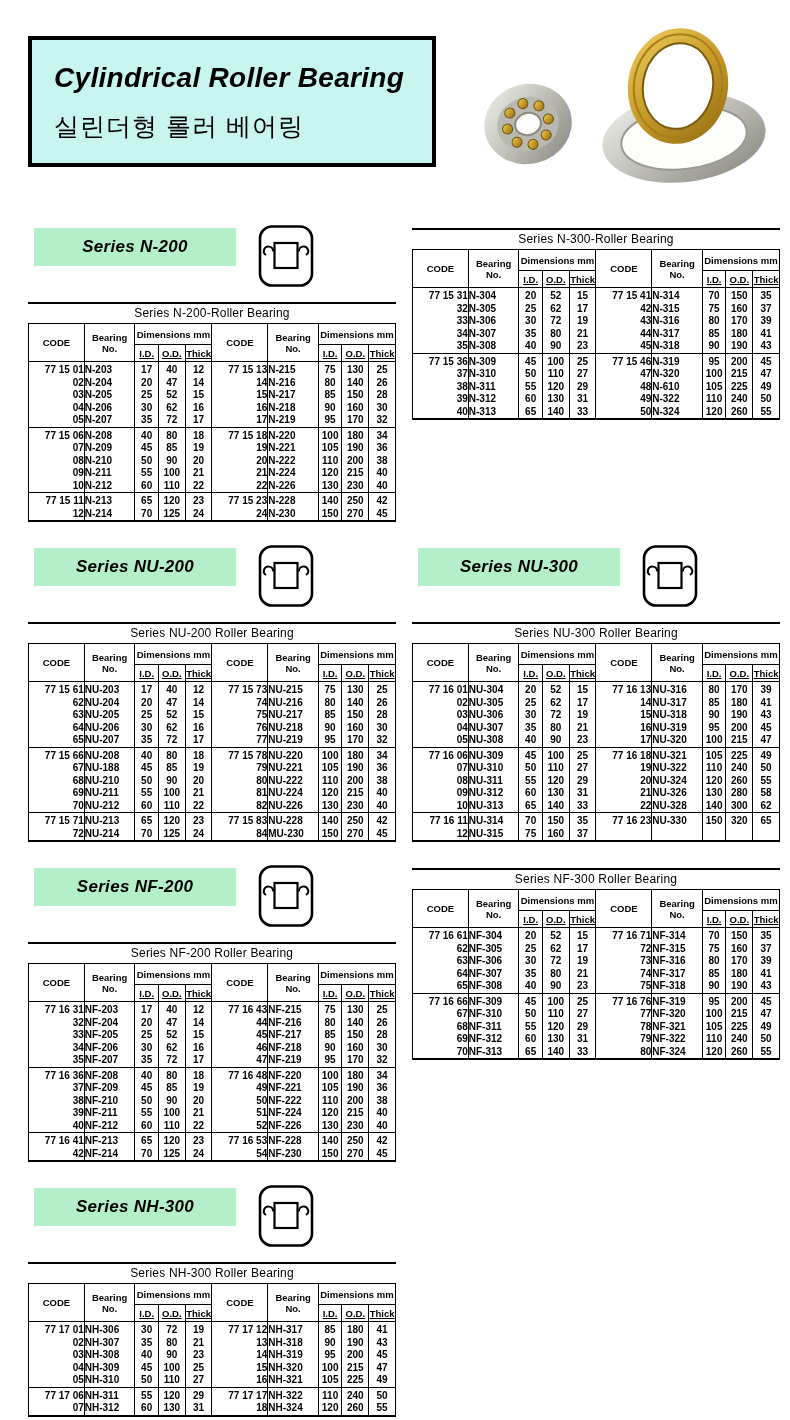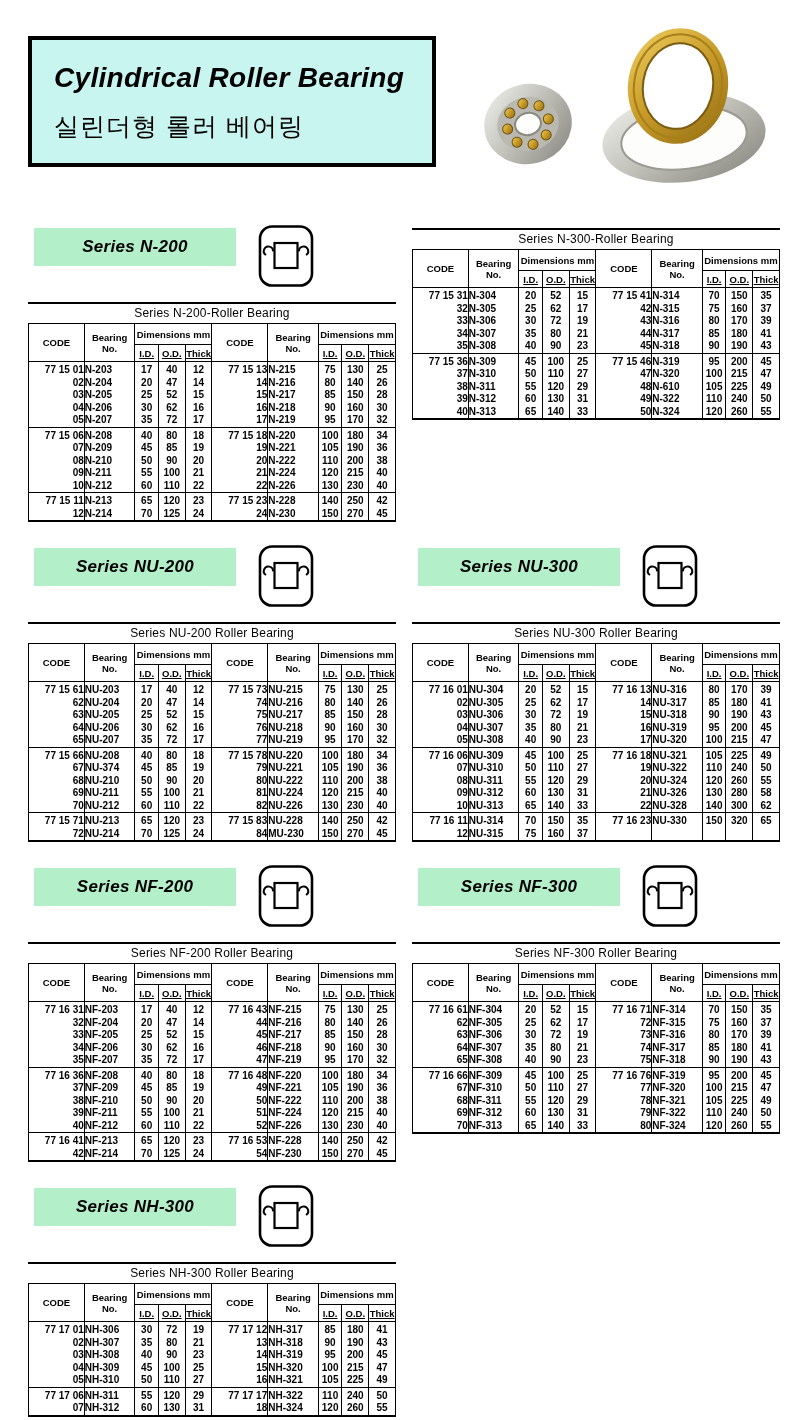--- a/index.html
+++ b/index.html
@@ -611,21 +611,21 @@
                 <td class="dim">80</td>
                 <td class="dim">18</td>
                 <td class="code">77 15 78</td>
                 <td class="bearing-no">NU-220</td>
                 <td class="dim">100</td>
                 <td class="dim">180</td>
                 <td class="dim">34</td>
               </tr>
               <tr>
                 <td class="code">67</td>
-                <td class="bearing-no">NU-374</td>
+                <td class="bearing-no">NU-188</td>
                 <td class="dim">45</td>
                 <td class="dim">85</td>
                 <td class="dim">19</td>
                 <td class="code">79</td>
                 <td class="bearing-no">NU-221</td>
                 <td class="dim">105</td>
                 <td class="dim">190</td>
                 <td class="dim">36</td>
               </tr>
               <tr>
@@ -1074,31 +1074,20 @@
                 <td class="bearing-no">NF-230</td>
                 <td class="dim">150</td>
                 <td class="dim">270</td>
                 <td class="dim">45</td>
               </tr>
             </tbody>
           </table>
         </div>
       </section>
       <section class="section">
-        <div class="sec-head">
-          <div class="series-label">Series NF-300</div>
-          <div class="diagram">
-    <svg width="58" height="64" viewBox="0 0 58 64" aria-hidden="true">
-      <rect x="3" y="2.5" width="52" height="59" rx="12" fill="#fff" stroke="#000" stroke-width="2.6"></rect>
-      <rect x="17.5" y="19" width="23" height="25" fill="#fff" stroke="#000" stroke-width="2.2"></rect>
-      <path d="M9 31 a4.6 4.6 0 1 1 7 -3.6" fill="none" stroke="#000" stroke-width="2"></path>
-      <path d="M49 31 a4.6 4.6 0 1 0 -7 -3.6" fill="none" stroke="#000" stroke-width="2"></path>
-    </svg>
-  </div>
-        </div>
         <div class="tbl-wrap">
           <div class="tbl-title">Series NF-300 Roller Bearing</div>
           <table class="bearing">
             <colgroup>
               <col class="c-code">
               <col class="c-bearing">
               <col class="c-id">
               <col class="c-od">
               <col class="c-th">
               <col class="c-code">

